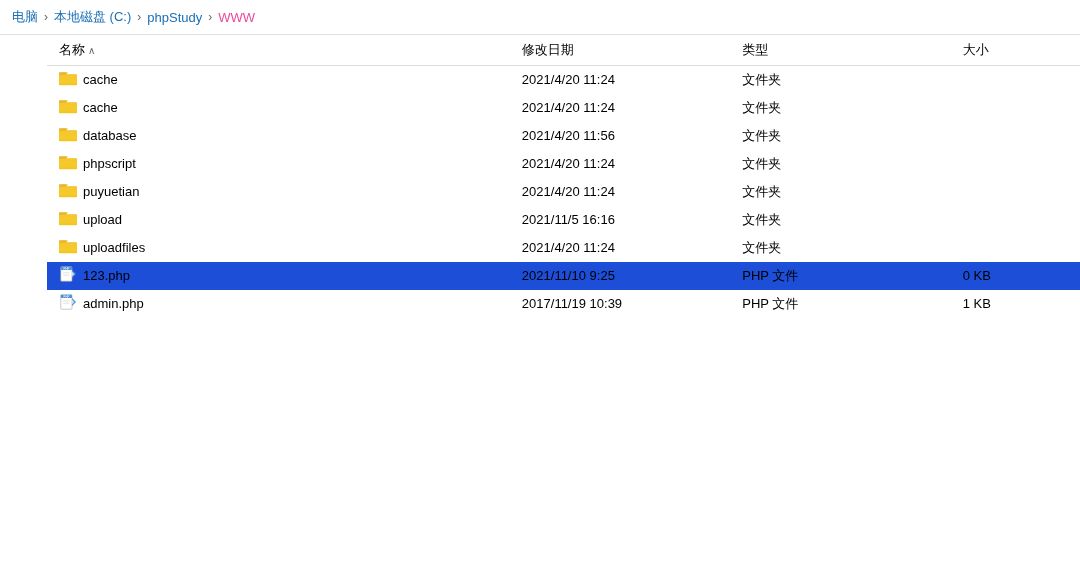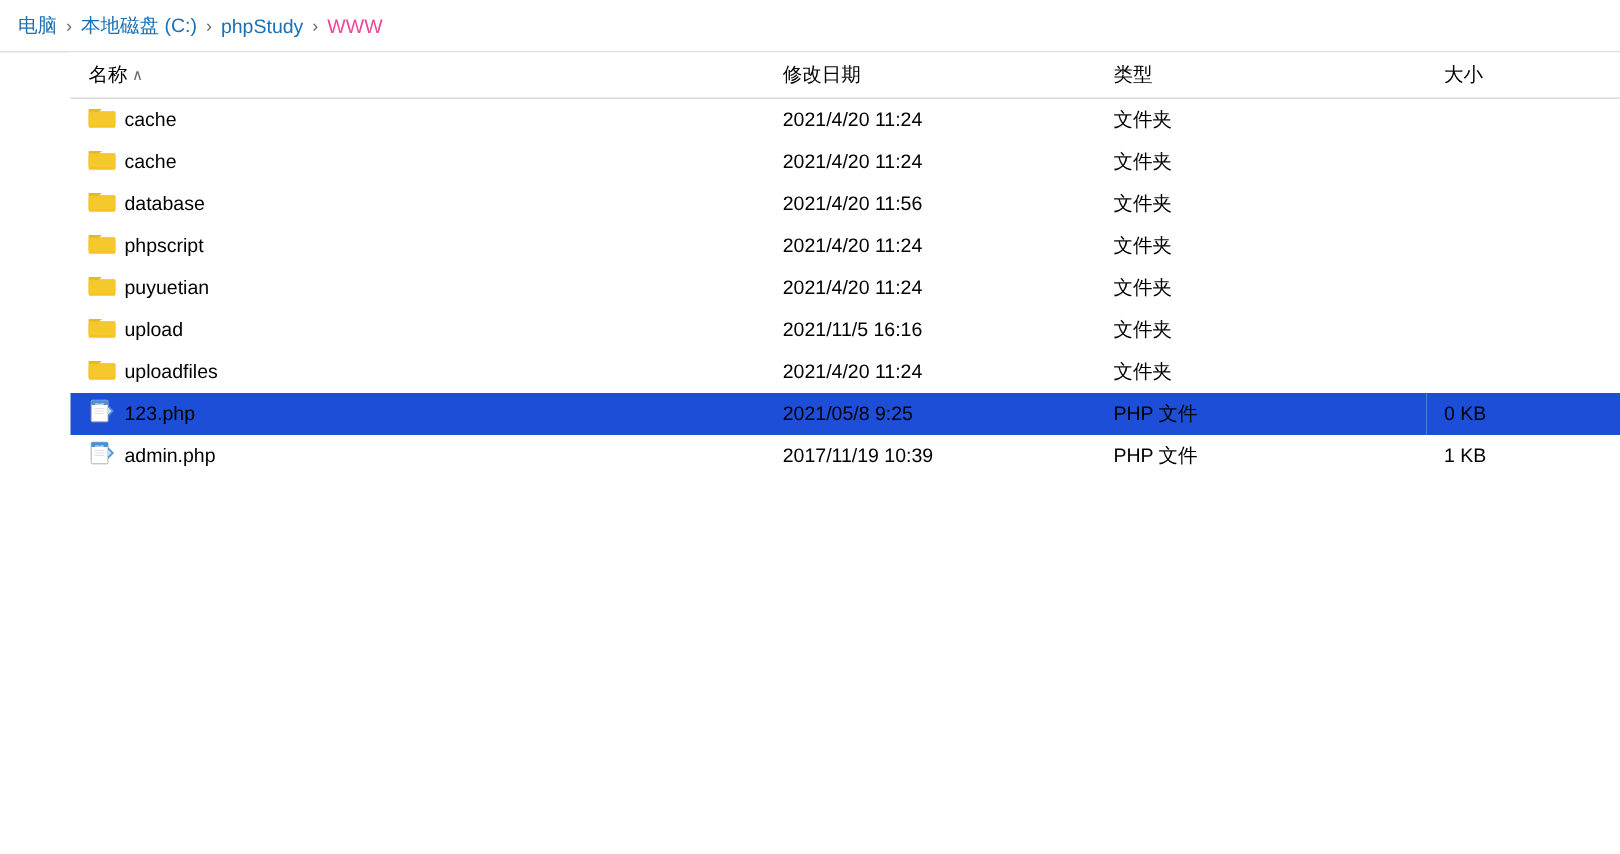--- a/index.html
+++ b/index.html
@@ -280,21 +280,21 @@
     <text x="8" y="5.5" font-size="3.5" text-anchor="middle" fill="#fff" font-family="Arial">PHP</text>
     <line x1="4" y1="8" x2="12" y2="8" stroke="#ddd" stroke-width="0.8"></line>
     <line x1="4" y1="10" x2="12" y2="10" stroke="#ddd" stroke-width="0.8"></line>
     <line x1="4" y1="12" x2="12" y2="12" stroke="#ddd" stroke-width="0.8"></line>
     <polygon points="15,5 20,10 15,15" fill="#4a90d9"></polygon>
     <polygon points="15,7 18,10 15,13" fill="#cde"></polygon>
   </svg></span>
             <span>123.php</span>
           </div>
         </td>
-        <td class="col-date">2021/05/8 9:25</td>
+        <td class="col-date">2021/11/10 9:25</td>
         <td class="col-type">PHP 文件</td>
         <td class="col-size">0 KB</td>
       </tr>
       <tr>
         <td class="col-name">
           <div class="name-cell">
             <span><svg class="php-icon" viewBox="0 0 20 20" xmlns="http://www.w3.org/2000/svg">
     <rect x="1" y="1" width="14" height="18" rx="1" fill="#fff" stroke="#aaa" stroke-width="0.8"></rect>
     <rect x="1" y="1" width="14" height="4" rx="1" fill="#4a90d9"></rect>
     <text x="8" y="5.5" font-size="3.5" text-anchor="middle" fill="#fff" font-family="Arial">PHP</text>

